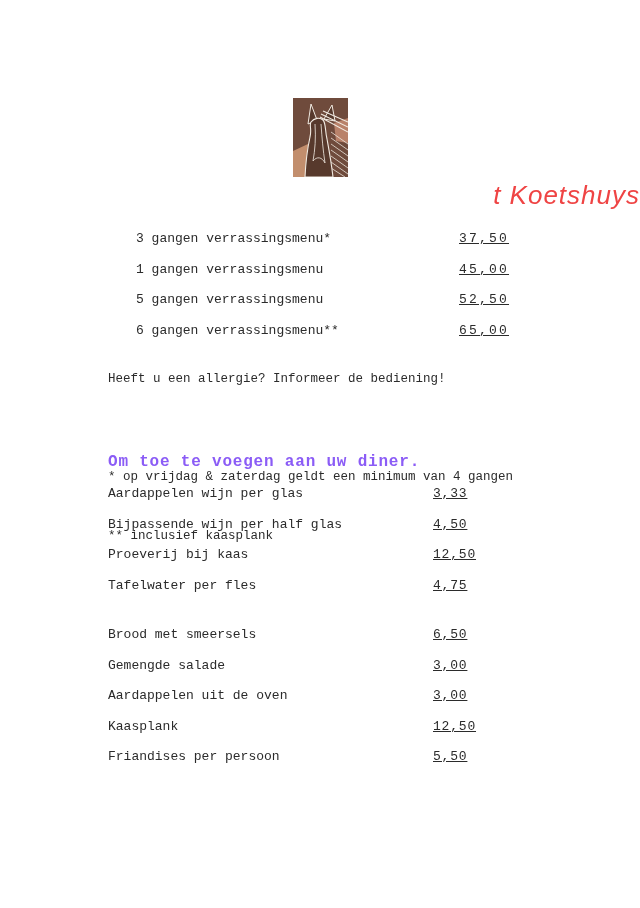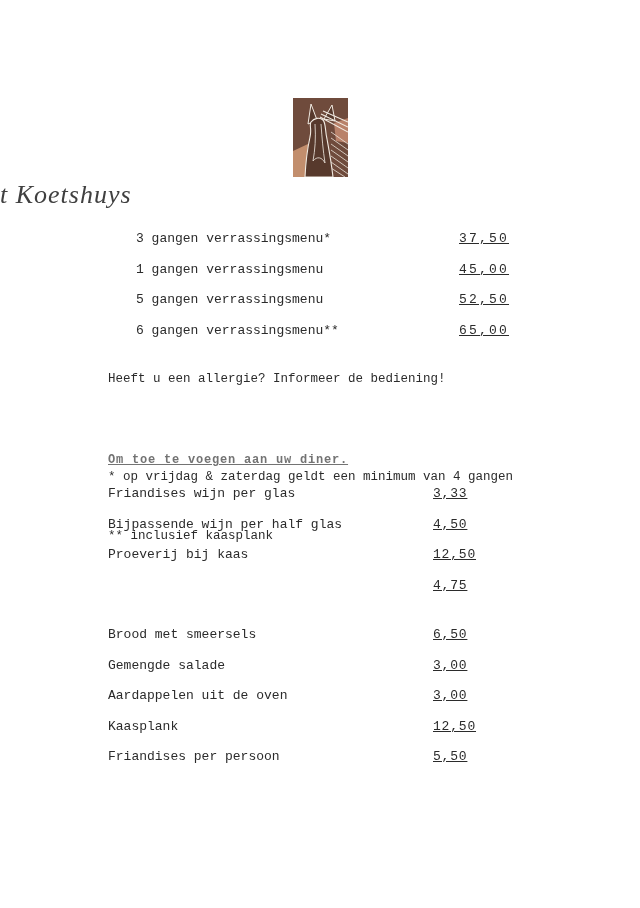--- a/index.html
+++ b/index.html
@@ -22,26 +22,26 @@
     display: flex;
     justify-content: center;
   }
   .logo-wrap svg { display: block; }
 
   .brand-title {
     position: absolute;
     top: 178px;
     left: 0;
     width: 100%;
-    text-align: left;
-    font-family: Liberation Serif, serif;
+    text-align: right;
+    font-family: Liberation Sans, sans-serif;
     font-style: italic;
     font-size: 26px;
     line-height: 34px;
-    color: #404040;
+    color: #ef4444;
     letter-spacing: 1px;
   }
 
   
   .menu-section { position: absolute; left: 0; width: 640px; }
   #course-menu  { top: 231px; }
   #extras-group1 { top: 486px; }
   #extras-group2 { top: 627px; }
 
   .menu-row { position: relative; height: 30.6px; font-size: 13px; line-height: 16px; }
@@ -67,26 +67,25 @@
     top: 412px;
     left: 108px;
     font-size: 12.5px;
     line-height: 14.6px;
     white-space: pre;
   }
   .extras-heading {
     position: absolute;
     top: 453px;
     left: 108px;
-    font-size: 12px;
+    font-size: 16px;
     font-weight: bold;
     letter-spacing: 0.8px;
-    color: #737373;
+    color: #8b5cf6;
     white-space: pre;
-    text-decoration: underline;
   }
 </style>
 </head>
 <body>
 
 <div class="page">
 
   <div class="logo-wrap">
     <svg width="55" height="79" viewBox="0 0 55 79" xmlns="http://www.w3.org/2000/svg">
       <rect x="0" y="0" width="55" height="79" style="fill:var(--logo-panel,#6f4b3c)"></rect>
@@ -155,35 +154,36 @@
       <div>* op vrijdag &amp; zaterdag geldt een minimum van 4 gangen</div>
     
       <div>** inclusief kaasplank</div>
     </div>
 
   <div class="extras-heading">Om toe te voegen aan uw diner.</div>
 
   <div id="extras-group1" class="menu-section sec-extras">
 
       <div class="menu-row">
-        <span class="item-name">Friandises wijn per glas</span>
+        <span class="item-name">Aardappelen wijn per glas</span>
         <span class="item-price">3,33</span>
       </div>
 
       <div class="menu-row">
         <span class="item-name">Bijpassende wijn per half glas</span>
         <span class="item-price">4,50</span>
       </div>
 
       <div class="menu-row">
         <span class="item-name">Proeverij bij kaas</span>
         <span class="item-price">12,50</span>
       </div>
 
       <div class="menu-row">
+        <span class="item-name">Tafelwater per fles</span>
         <span class="item-price">4,75</span>
       </div>
     </div>
 
   <div id="extras-group2" class="menu-section sec-extras">
 
       <div class="menu-row">
         <span class="item-name">Brood met smeersels</span>
         <span class="item-price">6,50</span>
       </div>

